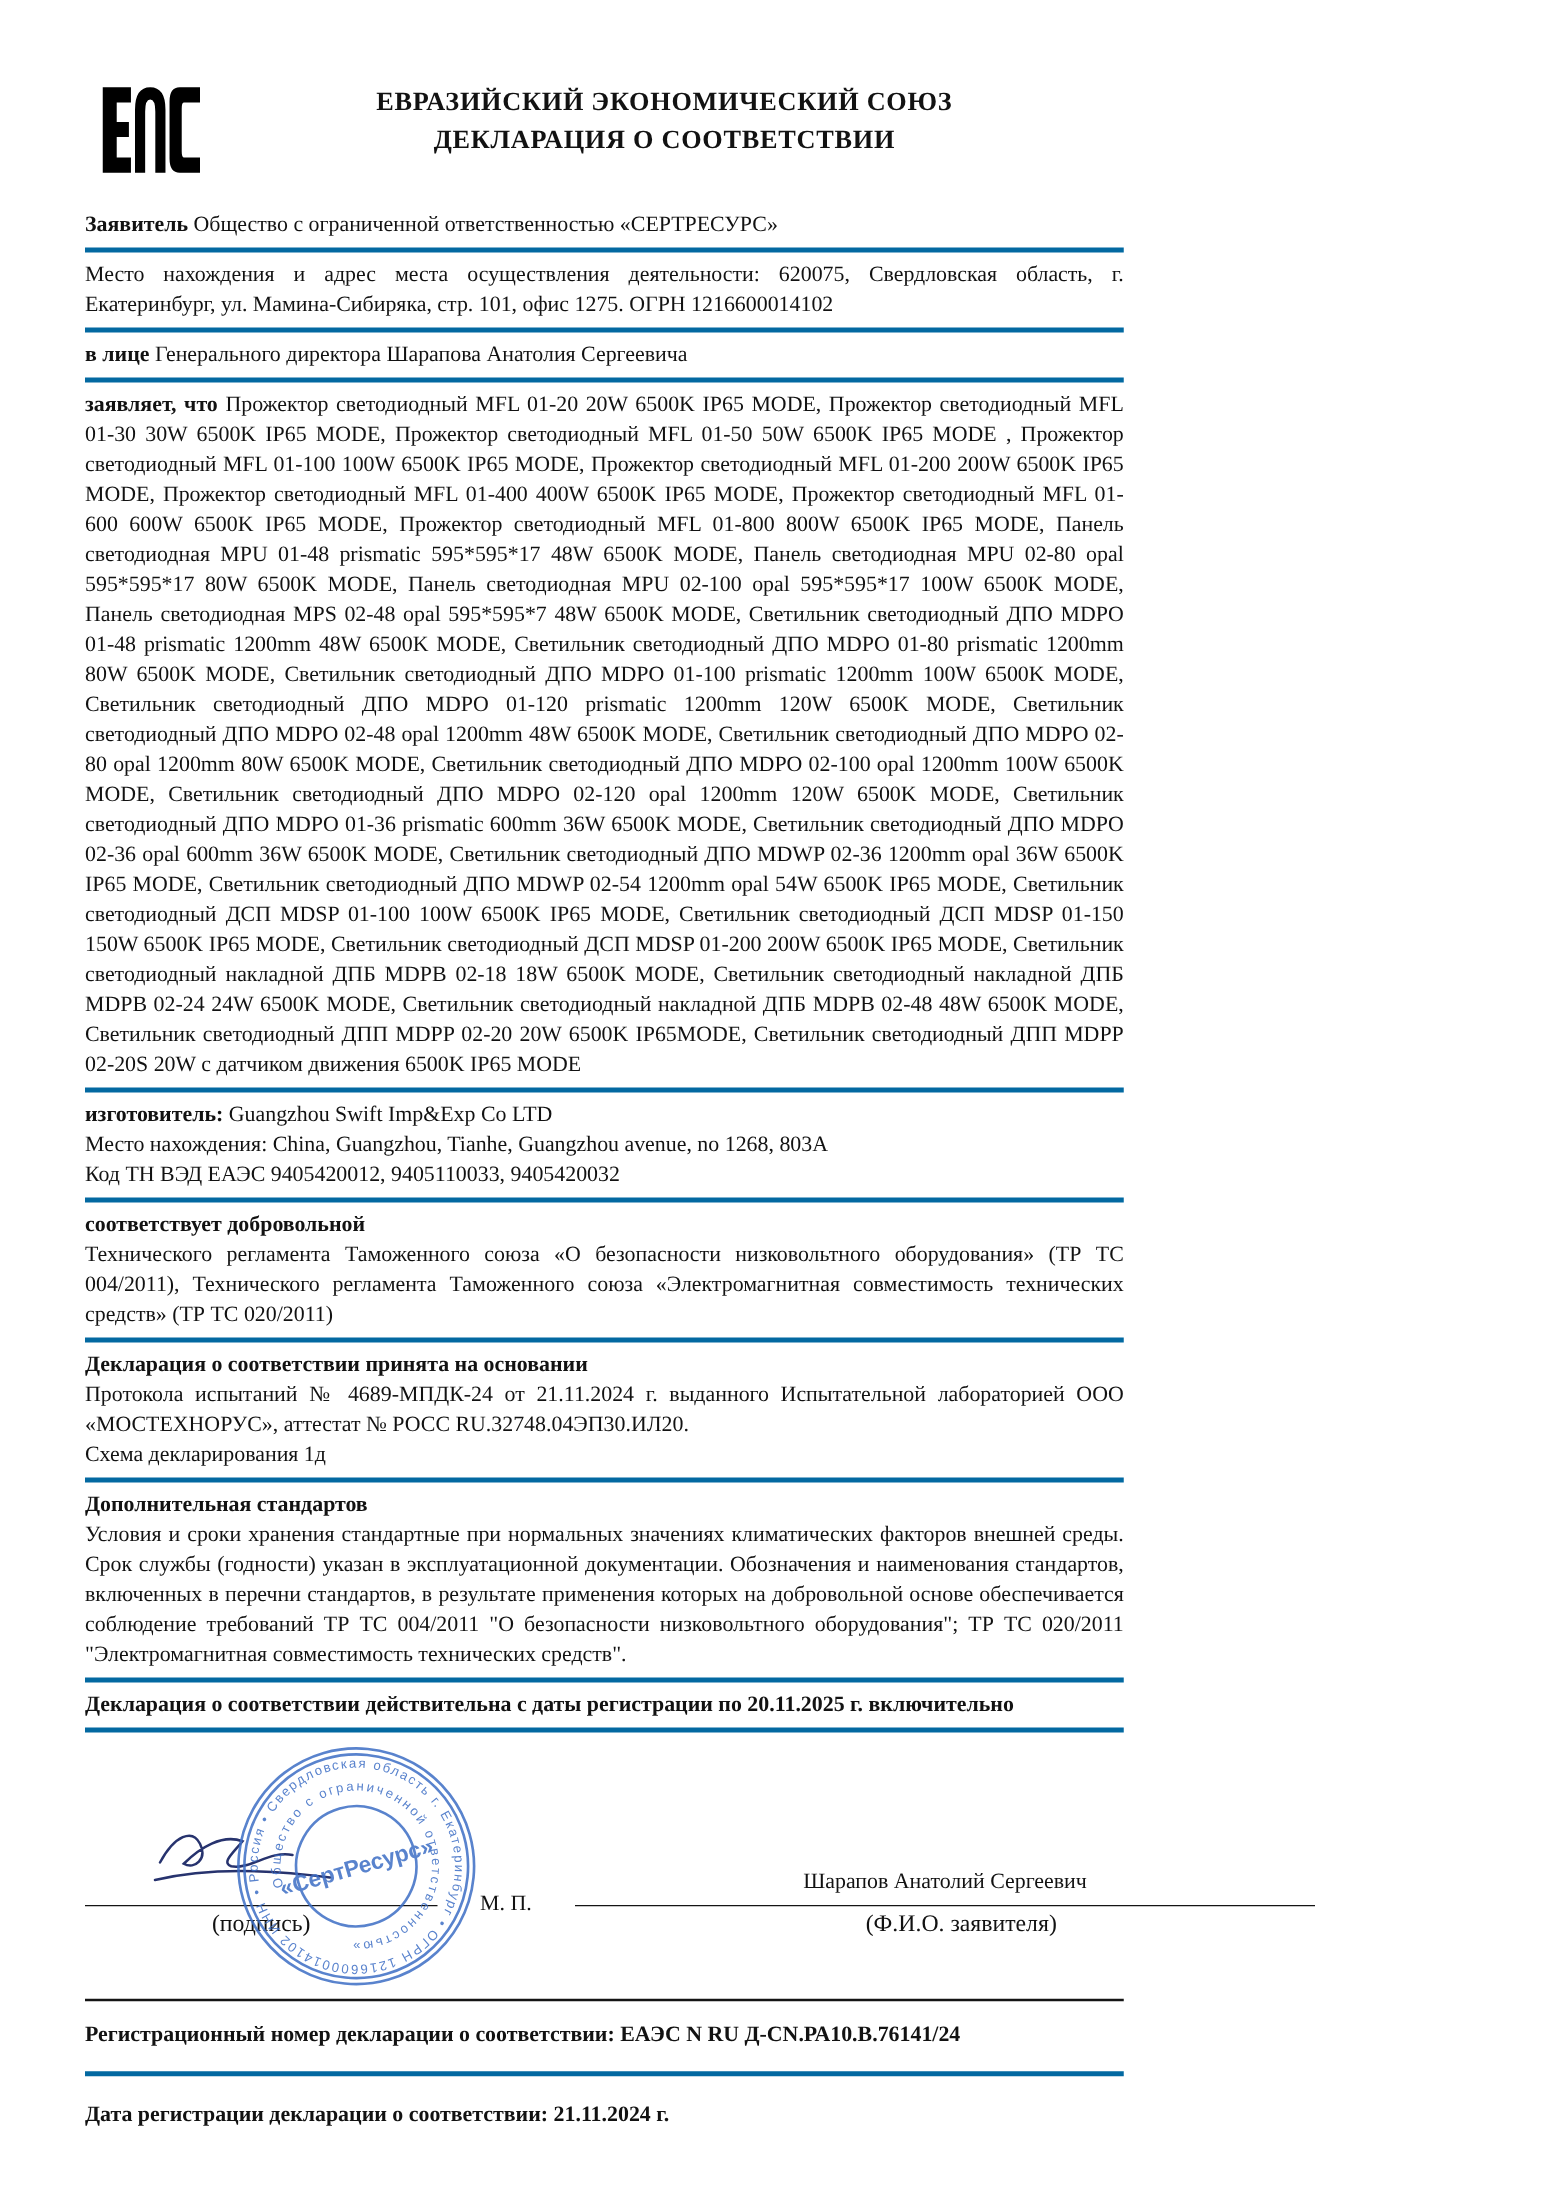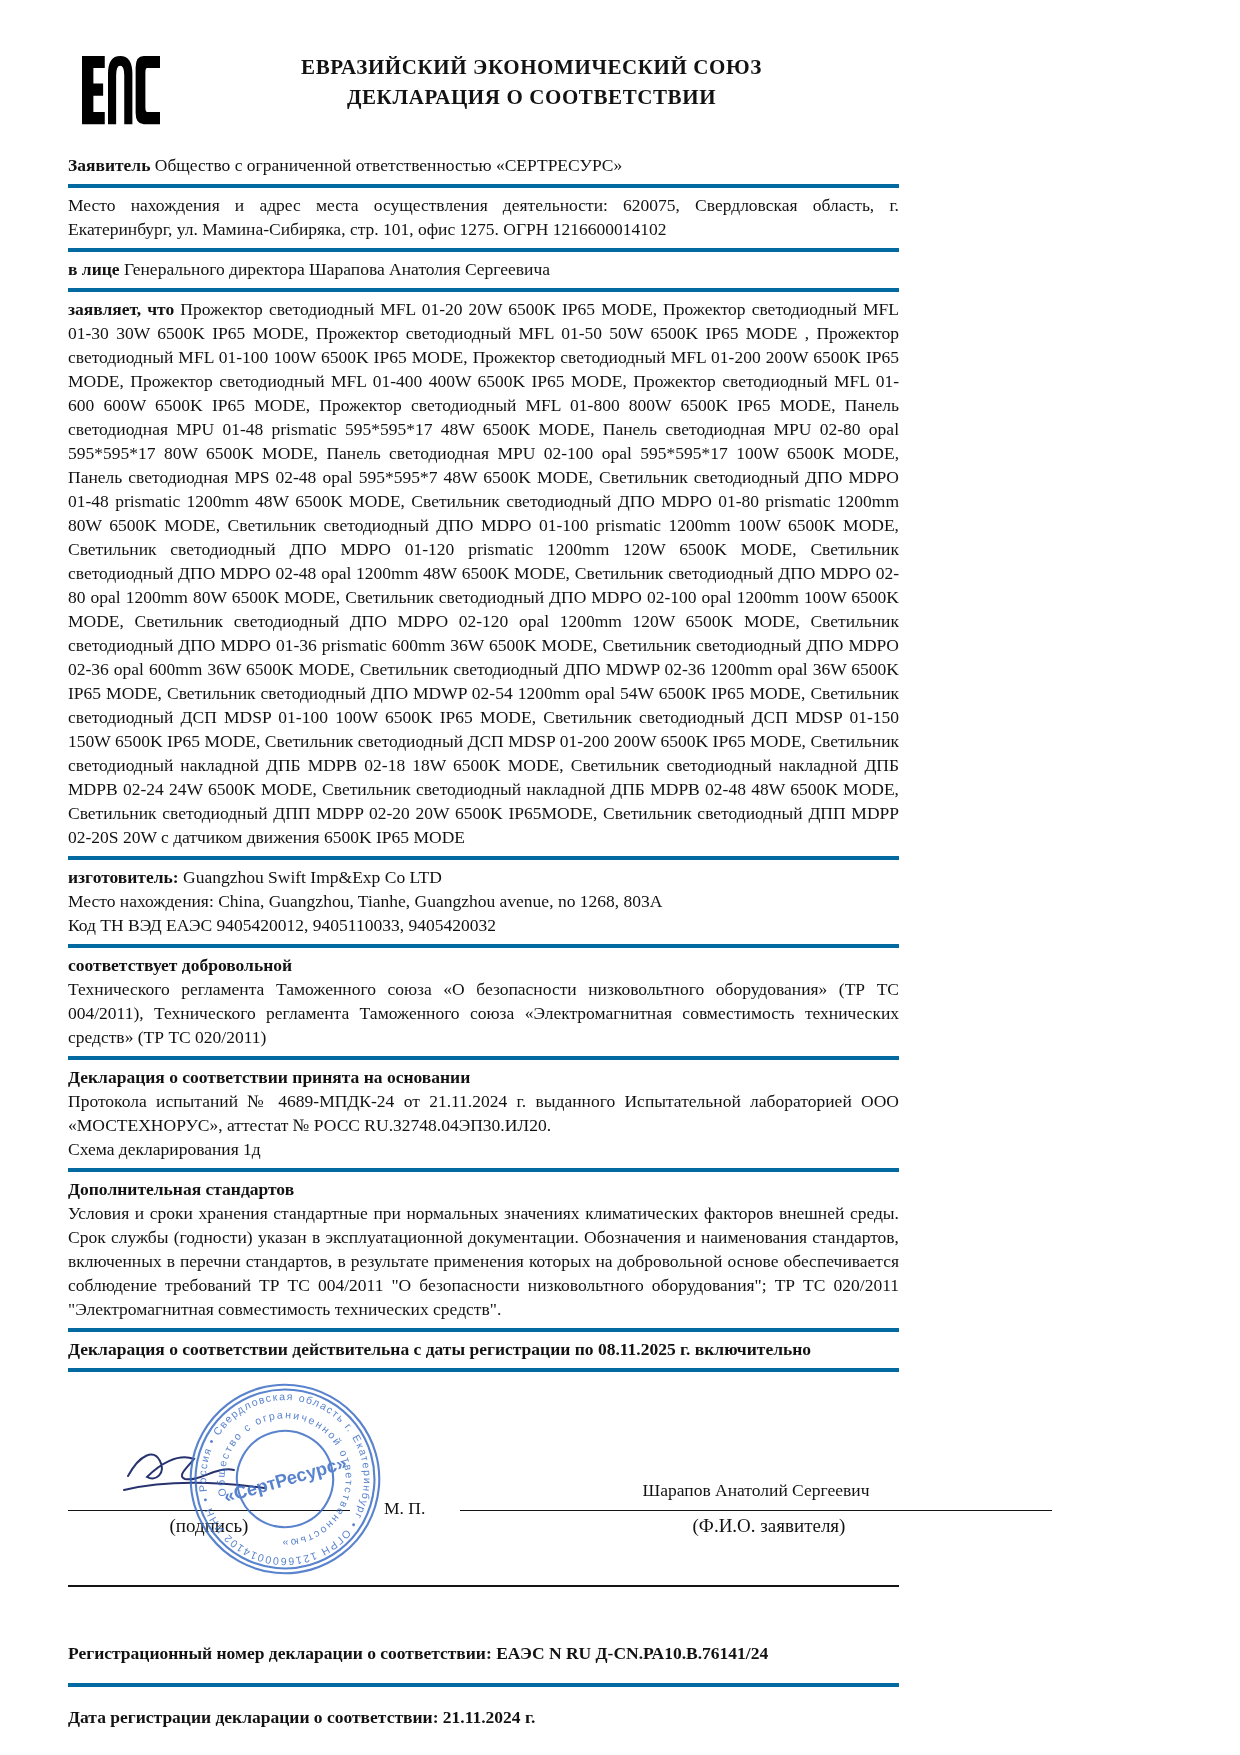--- a/index.html
+++ b/index.html
@@ -2,21 +2,21 @@
 <html><head>
 <meta charset="utf-8">
 <style>
   * { margin:0; padding:0; box-sizing:border-box; }
   html,body { background:#ffffff; }
   body { width:1240px; margin:0; }
   .page {
     position:relative; width:1084px; height:1755px; background:#fff;
     font-family:"Liberation Serif","DejaVu Serif",serif;
     font-size:17.5px; line-height:24px; color:#121212;
-    padding:48px 185px 0 68px; overflow:hidden;
+    padding:62px 185px 0 68px; overflow:hidden;
   }
   p { margin:0; }
   .just { text-align:justify; }
   .bold { font-weight:bold; }
   b.lbl { font-weight:bold; }
 
   .hdr { position:relative; min-height:92px; margin-bottom:8px; }
   .eac { position:absolute; left:14px; top:0; width:78px; height:84px; }
   .eac svg { width:100%; height:100%; display:block; }
   .titles { margin-left:96px; text-align:center; padding-top:4px;
@@ -33,21 +33,21 @@
   .cap-left  { left:0;     width:282px; }
   .cap-right { left:405px; width:592px; }
   .signer { position:absolute; left:392px; width:592px; top:106px; text-align:center; }
   .mp { position:absolute; left:316px; top:124px; }
 
   .stamp { position:absolute; left:116px; top:6px; width:202px; height:202px;
            transform:rotate(-16deg); opacity:0.85; z-index:3; }
   .ink { position:absolute; left:50px; top:64px; width:158px; height:78px; z-index:2; }
 
   .foot p { padding:6px 0 2px; }
-  section.row.footrow { padding:8px 0 16px;margin-top:40px; }
+  section.row.footrow { padding:8px 0 16px; }
   section.nb.footrow2 { padding:12px 0 0; }
 </style>
 </head>
 <body>
 
 <div class="page">
 
   <header class="hdr">
     <div class="eac">
       <svg viewBox="0 0 96 84" aria-hidden="true">
@@ -108,21 +108,21 @@
     <p class="just">Протокола испытаний № 4689-МПДК-24 от 21.11.2024 г. выданного Испытательной лабораторией ООО «МОСТЕХНОРУС», аттестат № РОСС RU.32748.04ЭП30.ИЛ20.</p>
     <p>Схема декларирования 1д</p>
   </section>
 
   <section class="row">
     <p><b class="lbl">Дополнительная стандартов</b></p>
     <p class="just">Условия и сроки хранения стандартные при нормальных значениях климатических факторов внешней среды. Срок службы (годности) указан в эксплуатационной документации. Обозначения и наименования стандартов, включенных в перечни стандартов, в результате применения которых на добровольной основе обеспечивается соблюдение требований ТР ТС 004/2011 "О безопасности низковольтного оборудования"; ТР ТС 020/2011 "Электромагнитная совместимость технических средств".</p>
   </section>
 
   <section class="row">
-    <p class="bold">Декларация о соответствии действительна с даты регистрации по 08.11.2025 г. включительно</p>
+    <p class="bold">Декларация о соответствии действительна с даты регистрации по 20.11.2025 г. включительно</p>
   </section>
 
   <div class="sig-area">
 
     <div class="stamp">
       <svg width="202" height="202" viewBox="0 0 210 210" aria-hidden="true">
         <defs>
           <path id="ringOuter" d="M105,105 m-82,0 a82,82 0 1,1 164,0 a82,82 0 1,1 -164,0"></path>
           <path id="ringInner" d="M105,105 m-63,0 a63,63 0 1,1 126,0 a63,63 0 1,1 -126,0"></path>
         </defs>

